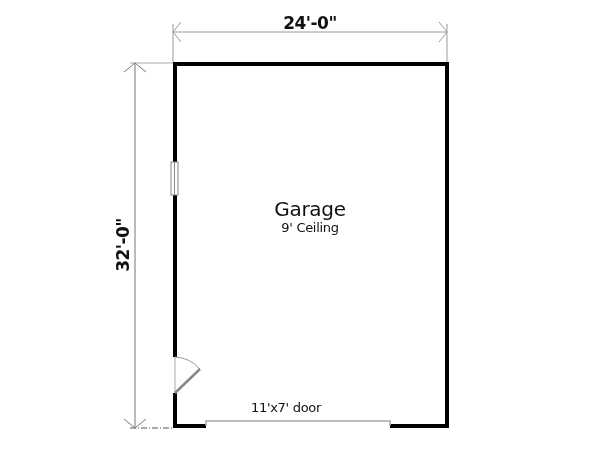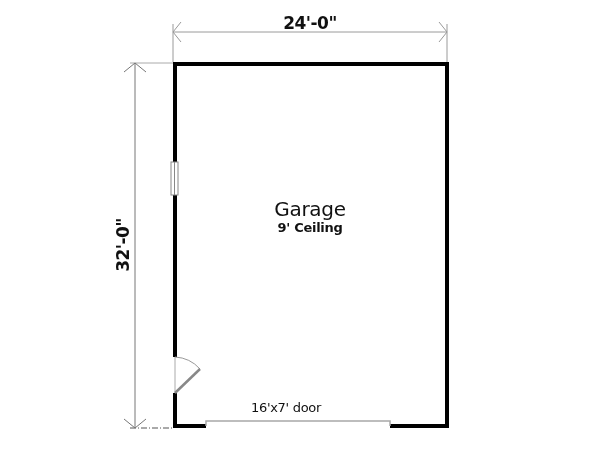--- a/index.html
+++ b/index.html
@@ -2,21 +2,21 @@
 <html><head>
   <meta charset="utf-8">
   <style>
     html, body { margin: 0; padding: 0; background: #ffffff; }
     body { width: 600px; height: 450px; position: relative; overflow: hidden; font-family: "Liberation Sans", "DejaVu Sans", sans-serif; }
     #plan { position: absolute; left: 0; top: 0; width: 600px; height: 450px; }
     .lbl { position: absolute; color: #111; white-space: nowrap; font-family: "DejaVu Sans", sans-serif; }
     .dim-top { left: 310px; top: 13px; transform: translateX(-50%); font-size: 17px; font-weight: bold; letter-spacing: -0.5px; }
     .dim-left { left: 123px; top: 245px; transform: translate(-50%, -50%) rotate(-90deg); font-size: 17px; font-weight: bold; letter-spacing: -0.5px; }
     .room-name { left: 310px; top: 197px; transform: translateX(-50%); font-size: 20px; letter-spacing: -0.3px; }
-    .room-sub { left: 310px; top: 220px; transform: translateX(-50%); font-size: 13px; letter-spacing: -0.3px; font-weight: bold; }
+    .room-sub { left: 310px; top: 220px; transform: translateX(-50%); font-size: 13px; letter-spacing: -0.3px; }
     .door-lbl { left: 286px; top: 400px; transform: translateX(-50%); font-size: 13px; letter-spacing: -0.3px; }
   </style>
 </head>
 <body>
 
 <svg id="plan" viewBox="0 0 600 450" xmlns="http://www.w3.org/2000/svg">
 
   <g stroke="#9a9a9a" stroke-width="1" fill="none">
     <line x1="173" y1="32" x2="447" y2="32"></line>
     <line x1="173" y1="24" x2="173" y2="62"></line>
@@ -63,13 +63,13 @@
 
   <g fill="none" stroke="#a8a8a8" stroke-width="1.5">
     <polyline points="206,426 206,421 390,421 390,426"></polyline>
   </g>
 </svg>
 
 <div class="lbl dim-top">24'-0"</div>
 <div class="lbl dim-left">32'-0"</div>
 <div class="lbl room-name">Garage</div>
 <div class="lbl room-sub">9' Ceiling</div>
-<div class="lbl door-lbl">16'x7' door</div>
+<div class="lbl door-lbl">11'x7' door</div>
 
 </body></html>

